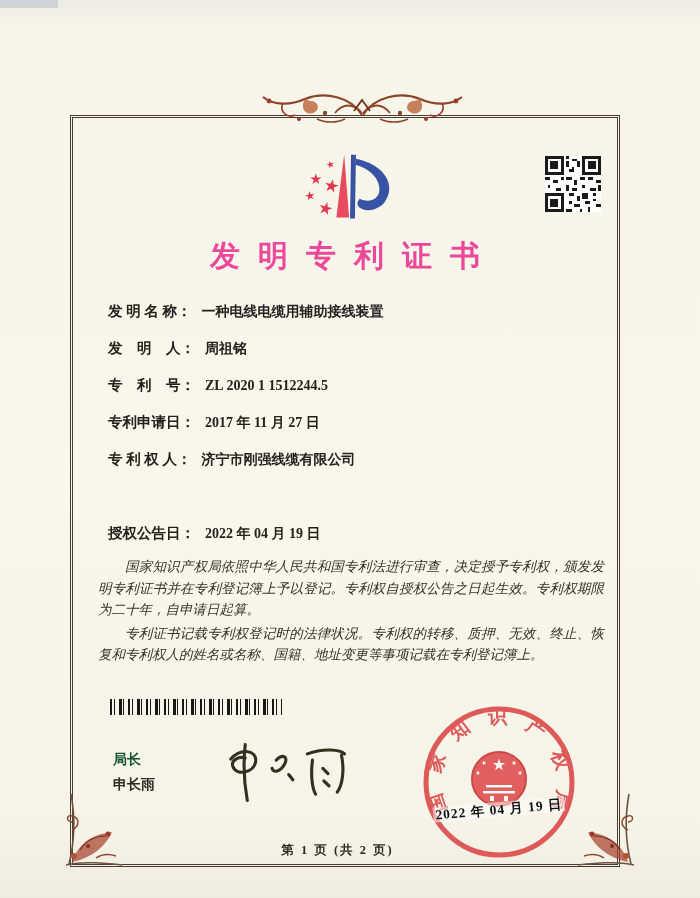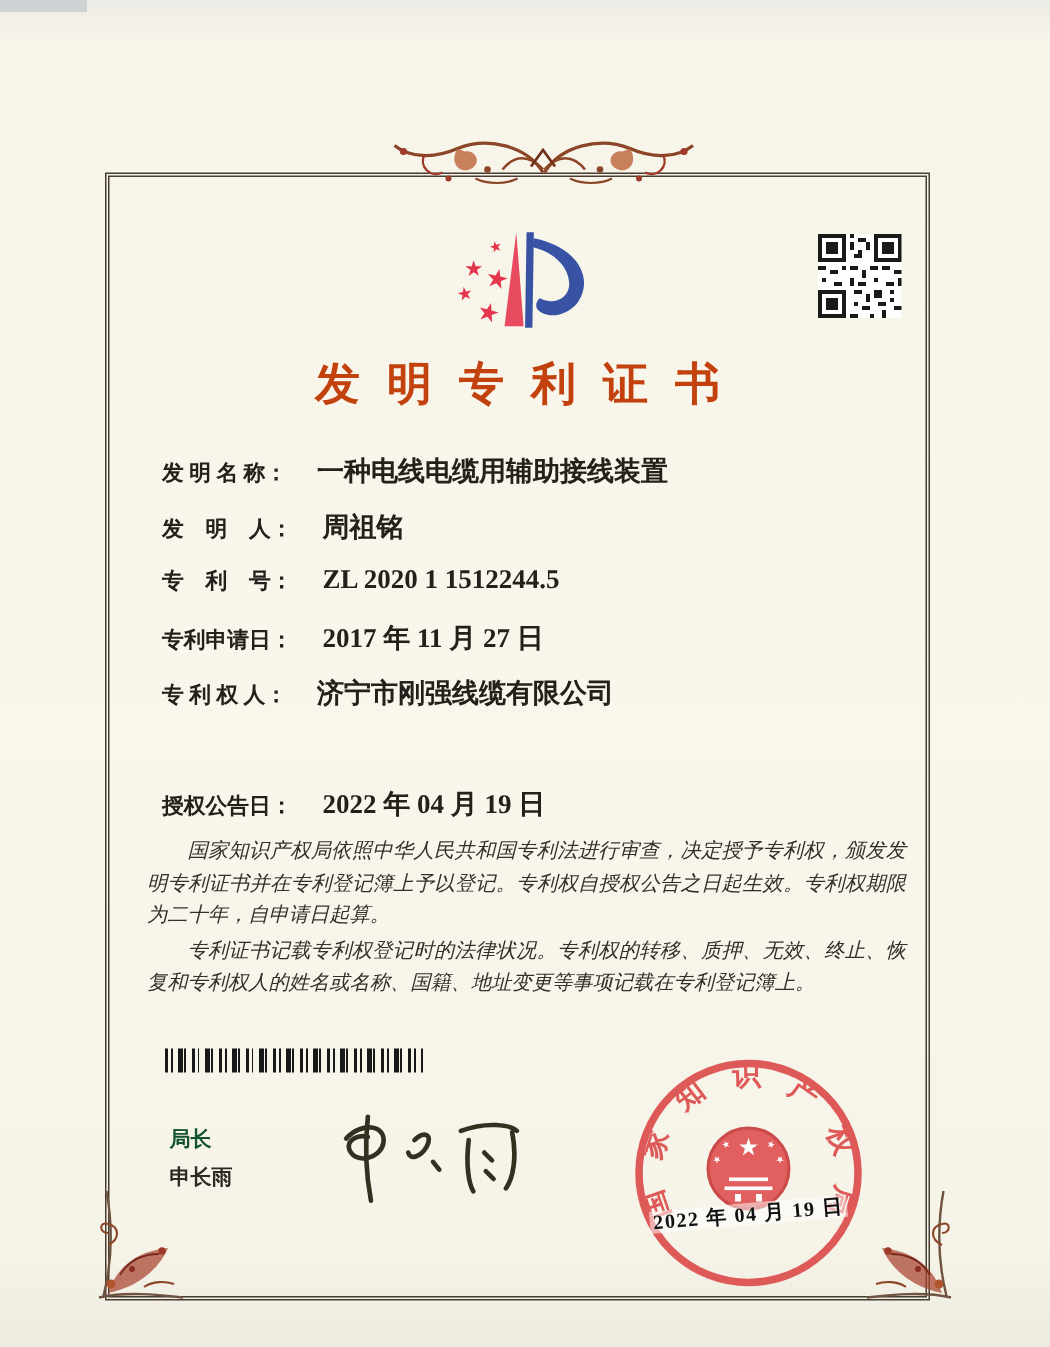--- a/index.html
+++ b/index.html
@@ -16,25 +16,25 @@
     border:3px double #473c32;box-sizing:border-box;
   }
   .cert-no{
     position:absolute;left:103px;top:152px;font-size:13px;font-weight:bold;
     letter-spacing:2px;color:#2d2a26;
   }
   .qr{position:absolute;left:545px;top:156px;width:56px;height:56px;}
   .logo{position:absolute;left:293px;top:149px;width:118px;height:88px;}
   .title{
     position:absolute;left:70px;top:236px;width:550px;text-align:center;
-    font-size:30px;font-weight:bold;color:#c2410c;letter-spacing:18px;text-indent:18px;
+    font-size:30px;font-weight:bold;color:#ec4899;letter-spacing:18px;text-indent:18px;
   }
   .field-row{position:absolute;left:108px;white-space:nowrap;color:#24211d;}
   .flabel{font-size:14.5px;font-weight:bold;text-align:center;}
-  .fvalue{font-size:18px;font-weight:bold;margin-left:16px;}
+  .fvalue{font-size:14px;font-weight:bold;margin-left:6px;}
   .grant-no{position:absolute;left:352px;top:0;}
   .paras{
     position:absolute;left:98px;top:556px;width:506px;
     font-size:13.5px;line-height:21.5px;color:#32302a;font-style:italic;
     text-align:justify;
   }
   .paras p{margin:0 0 2px 0;text-indent:2em;}
   .barcode{
     position:absolute;left:110px;top:699px;width:172px;height:16px;
     background-image:repeating-linear-gradient(90deg,
@@ -200,14 +200,15 @@
       <rect x="66" y="82" width="26" height="2.4" fill="#fff"></rect>
       <rect x="63" y="88" width="32" height="2.4" fill="#fff"></rect>
       <rect x="70" y="93" width="4" height="5" fill="#fff"></rect>
       <rect x="84" y="93" width="4" height="5" fill="#fff"></rect>
     </g>
   </svg>
   <div class="seal-date">
     <span>2022 年 04 月 19 日</span>
   </div>
 
+  <div class="footer">第 1 页 (共 2 页)</div>
 
 </div>
 
 </body></html>

